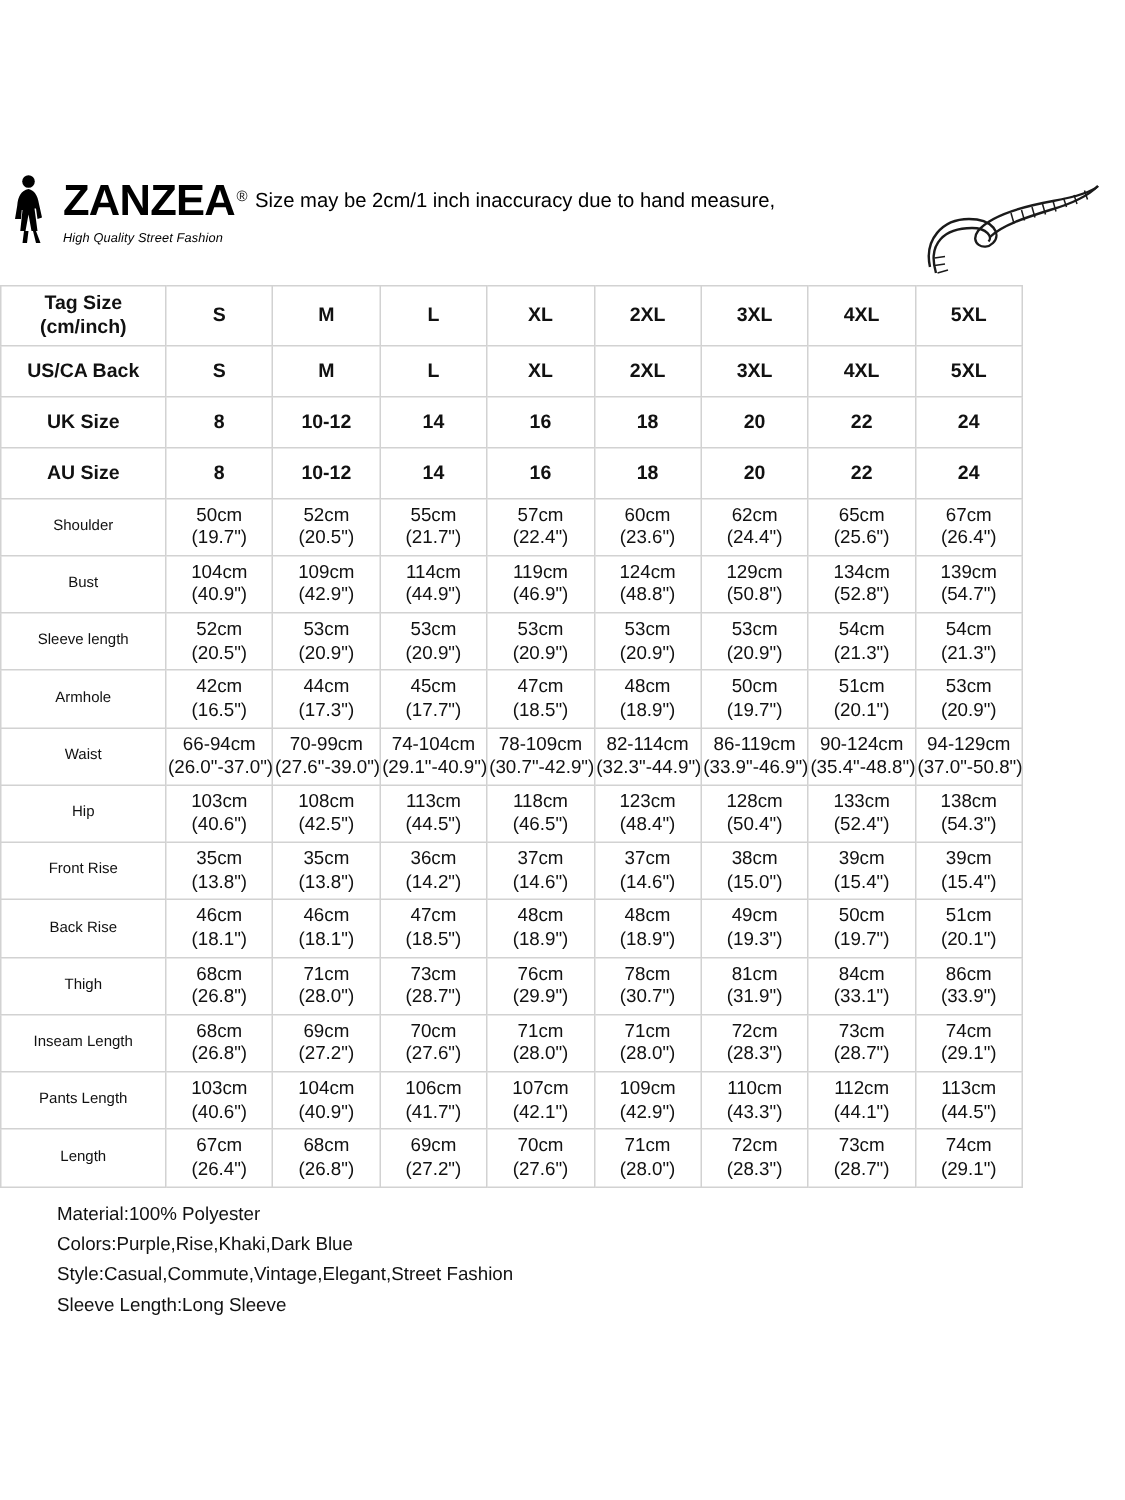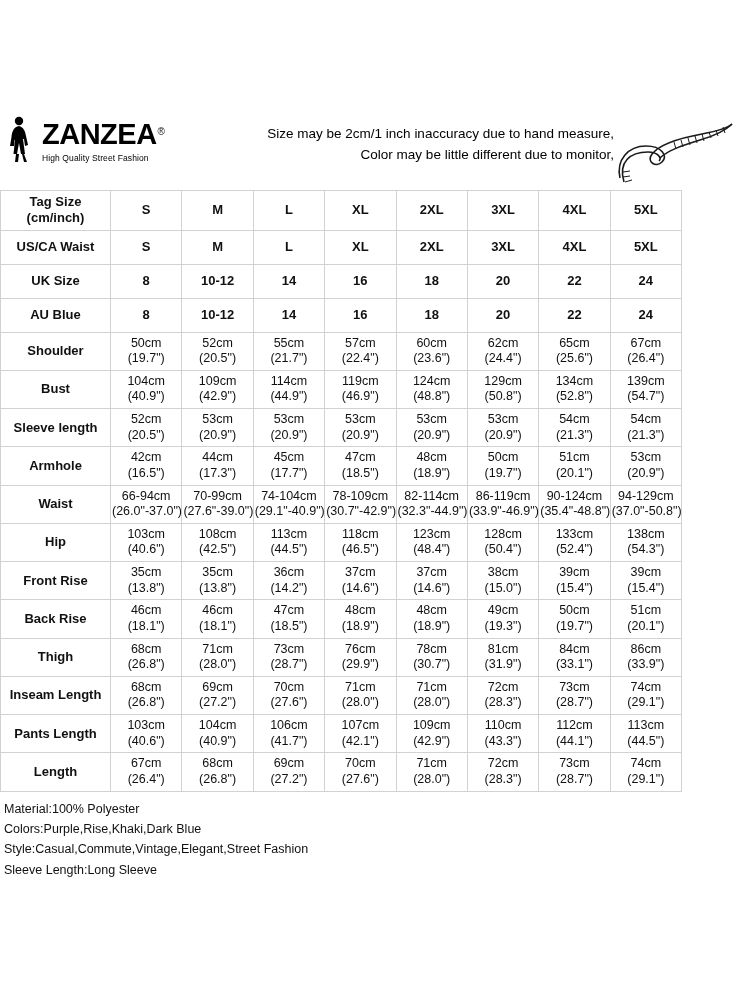--- a/index.html
+++ b/index.html
@@ -61,21 +61,21 @@
     margin-top: 4px;
     letter-spacing: 0.1px;
   }
   .lady {
     position: absolute;
     left: 2px;
     top: 8px;
   }
   .header-text {
     flex: 1;
-    text-align: right;
+    text-align: left;
     padding-top: 16px;
     font-size: 13.5px;
     line-height: 1.55;
     color: #000;
   }
   .tape {
     width: 130px;
     flex: 0 0 130px;
     padding-top: 8px;
   }
@@ -89,37 +89,38 @@
     border: 1px solid #d2d2d2;
     text-align: center;
     font-size: 12.5px;
     color: #111;
     padding: 3px 1px;
     line-height: 1.25;
     height: 34px;
     box-sizing: border-box;
   }
   table.size-table td.rowhead {
-    font-weight: bold;
-    font-size: 13px;
+    font-weight: normal;
+    font-size: 10px;
     width: 110px;
   }
   table.size-table tr.headrow td {
     font-weight: bold;
     font-size: 13px;
   }
   .cm-line { display: block; }
   .in-line { display: block; }
   .two-line td { height: 38px; }
   
   .footer {
     padding: 8px 4px 0 4px;
     font-size: 12.5px;
     line-height: 1.55;
     color: #111;
+    margin-left: 34px;
   }
   .footer div { margin-bottom: 1px; }
 </style>
 </head>
 <body>
 
 <div class="sheet">
 
   <div class="header">
 
@@ -129,26 +130,25 @@
           <circle cx="11" cy="5" r="4.2" fill="#000"></circle>
           <path d="M11 10 C6 11 4 15 3.5 21 L2 30 L6 30 L6.5 24 L7 24 L5.5 38 L9 38 L11 27 L13 38 L17 38 L15 23 L16 23 L17 30 L20 29 L18 20 C17 14 15 11 11 10 Z" fill="#000"></path>
           <path d="M8 38 L7 46 L10 46 L11 38 Z" fill="#000"></path>
           <path d="M14 38 L16 46 L19 46 L16 38 Z" fill="#000"></path>
         </svg>
       </span>
       <div class="brand-row" style="padding-left:32px;">
         <span class="brand-name">ZANZEA</span>
         <span class="brand-reg">®</span>
       </div>
-      <div class="brand-tag" style="padding-left:32px;">High Quality Street Fashion</div>
+      <div class="brand-tag" style="padding-left:32px;font-style:italic;">High Quality Street Fashion</div>
     </div>
 
     <div class="header-text">
       <div>Size may be 2cm/1 inch inaccuracy due to hand measure,</div>
-      <div>Color may be little different due to monitor,</div>
     </div>
 
     <div class="tape">
       <svg width="120" height="70" viewBox="0 0 120 70">
         <g fill="none" stroke="#1a1a1a" stroke-width="1.6">
           <path d="M6 62 C2 44 14 30 32 30 C48 30 54 40 48 46 C42 52 32 46 38 38 C46 28 66 22 88 18 C104 15 114 12 118 8"></path>
           <path d="M10 66 C4 46 16 36 34 36 C44 36 48 42 45 45"></path>
           <path d="M118 8 C112 14 100 20 86 24 C70 29 54 34 46 42"></path>
         </g>
         <g stroke="#1a1a1a" stroke-width="1">
@@ -178,21 +178,21 @@
           <td>S</td>
           <td>M</td>
           <td>L</td>
           <td>XL</td>
           <td>2XL</td>
           <td>3XL</td>
           <td>4XL</td>
           <td>5XL</td>
         </tr>
         <tr class="headrow">
-          <td class="rowhead">US/CA Waist</td>
+          <td class="rowhead">US/CA Back</td>
           <td>S</td>
           <td>M</td>
           <td>L</td>
           <td>XL</td>
           <td>2XL</td>
           <td>3XL</td>
           <td>4XL</td>
           <td>5XL</td>
         </tr>
         <tr class="headrow">
@@ -200,21 +200,21 @@
           <td>8</td>
           <td>10-12</td>
           <td>14</td>
           <td>16</td>
           <td>18</td>
           <td>20</td>
           <td>22</td>
           <td>24</td>
         </tr>
         <tr class="headrow">
-          <td class="rowhead">AU Blue</td>
+          <td class="rowhead">AU Size</td>
           <td>8</td>
           <td>10-12</td>
           <td>14</td>
           <td>16</td>
           <td>18</td>
           <td>20</td>
           <td>22</td>
           <td>24</td>
         </tr>
         <tr class="two-line">

